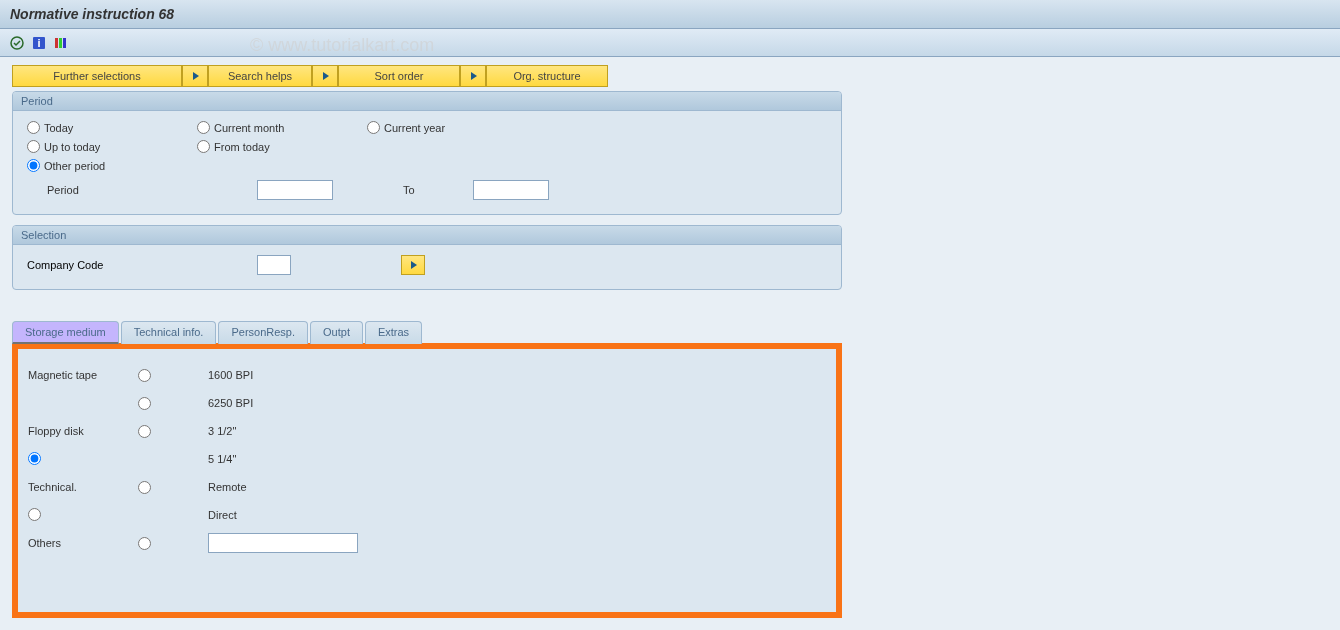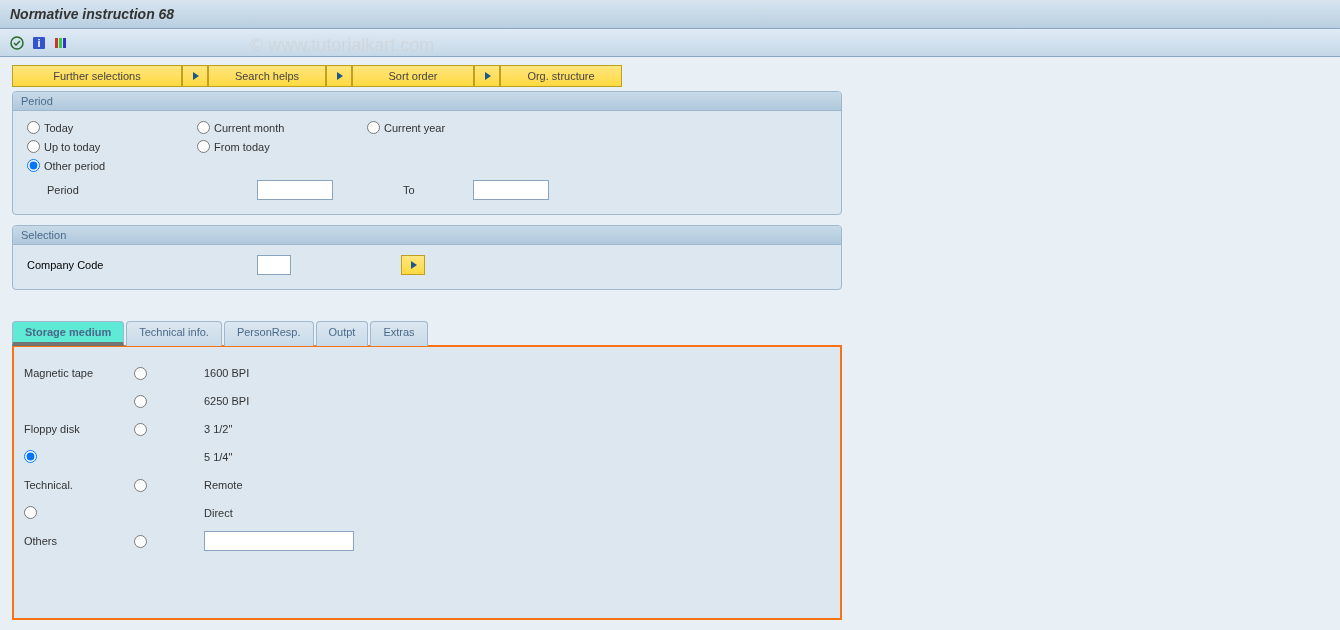--- a/index.html
+++ b/index.html
@@ -37,22 +37,22 @@
     .field-label { width: 210px; color: #333; }
     .field-label2 { width: 140px; color: #333; text-align: left; padding-left: 70px; }
     .text-input { border: 1px solid #8aa5c0; background: #fff; height: 20px; width: 76px; padding: 0 4px; }
     .text-input.small { width: 34px; }
     .text-input.med { width: 150px; }
     
     .icon-btn { background: linear-gradient(to bottom, #ffe680, #ffd940); border: 1px solid #c0a020; width: 24px; height: 20px; display: inline-flex; align-items: center; justify-content: center; cursor: pointer; margin-left: 110px; }
     
     .tabs { display: flex; margin-top: 30px; }
     .tab { background: linear-gradient(to bottom, #dce7f0, #c8dae8); border: 1px solid #9eb8d0; border-bottom: none; padding: 4px 12px; border-radius: 4px 4px 0 0; color: #4a6a8a; cursor: pointer; margin-right: 2px; position: relative; top: 1px; }
-    .tab.active { background: #5eead4; border-bottom: 4px solid #737373; z-index: 2; font-weight: bold; }
-    .tab-panel { background: #dce7f0; border: 2px solid #f97316; padding: 16px 10px; width: 830px; height: 275px; }
+    .tab.active { background: #c4b5fd; border-bottom: 2px solid #737373; z-index: 2; }
+    .tab-panel { background: #dce7f0; border: 6px solid #f97316; padding: 16px 10px; width: 830px; height: 275px; }
     
     .storage-row { display: flex; align-items: center; margin-bottom: 8px; height: 20px; }
     .storage-label { width: 110px; color: #333; }
     .storage-radio { width: 70px; display: flex; align-items: center; }
     .storage-value { color: #333; }
   </style>
 </head>
 <body>
 
 <div class="title-bar">
@@ -83,21 +83,21 @@
 
 <div class="watermark">© www.tutorialkart.com</div>
 
 <div class="content">
 
   <div class="button-row">
     <div class="yellow-btn wide">Further selections</div>
     <div class="yellow-btn narrow">
         <span class="arrow-right"></span>
       </div>
-    <div class="yellow-btn" style="width:118px">Search helps</div>
+    <div class="yellow-btn" style="width:104px">Search helps</div>
     <div class="yellow-btn narrow">
         <span class="arrow-right"></span>
       </div>
     <div class="yellow-btn" style="width:122px">Sort order</div>
     <div class="yellow-btn narrow">
         <span class="arrow-right"></span>
       </div>
     <div class="yellow-btn" style="width:122px">Org. structure</div>
   </div>
 

